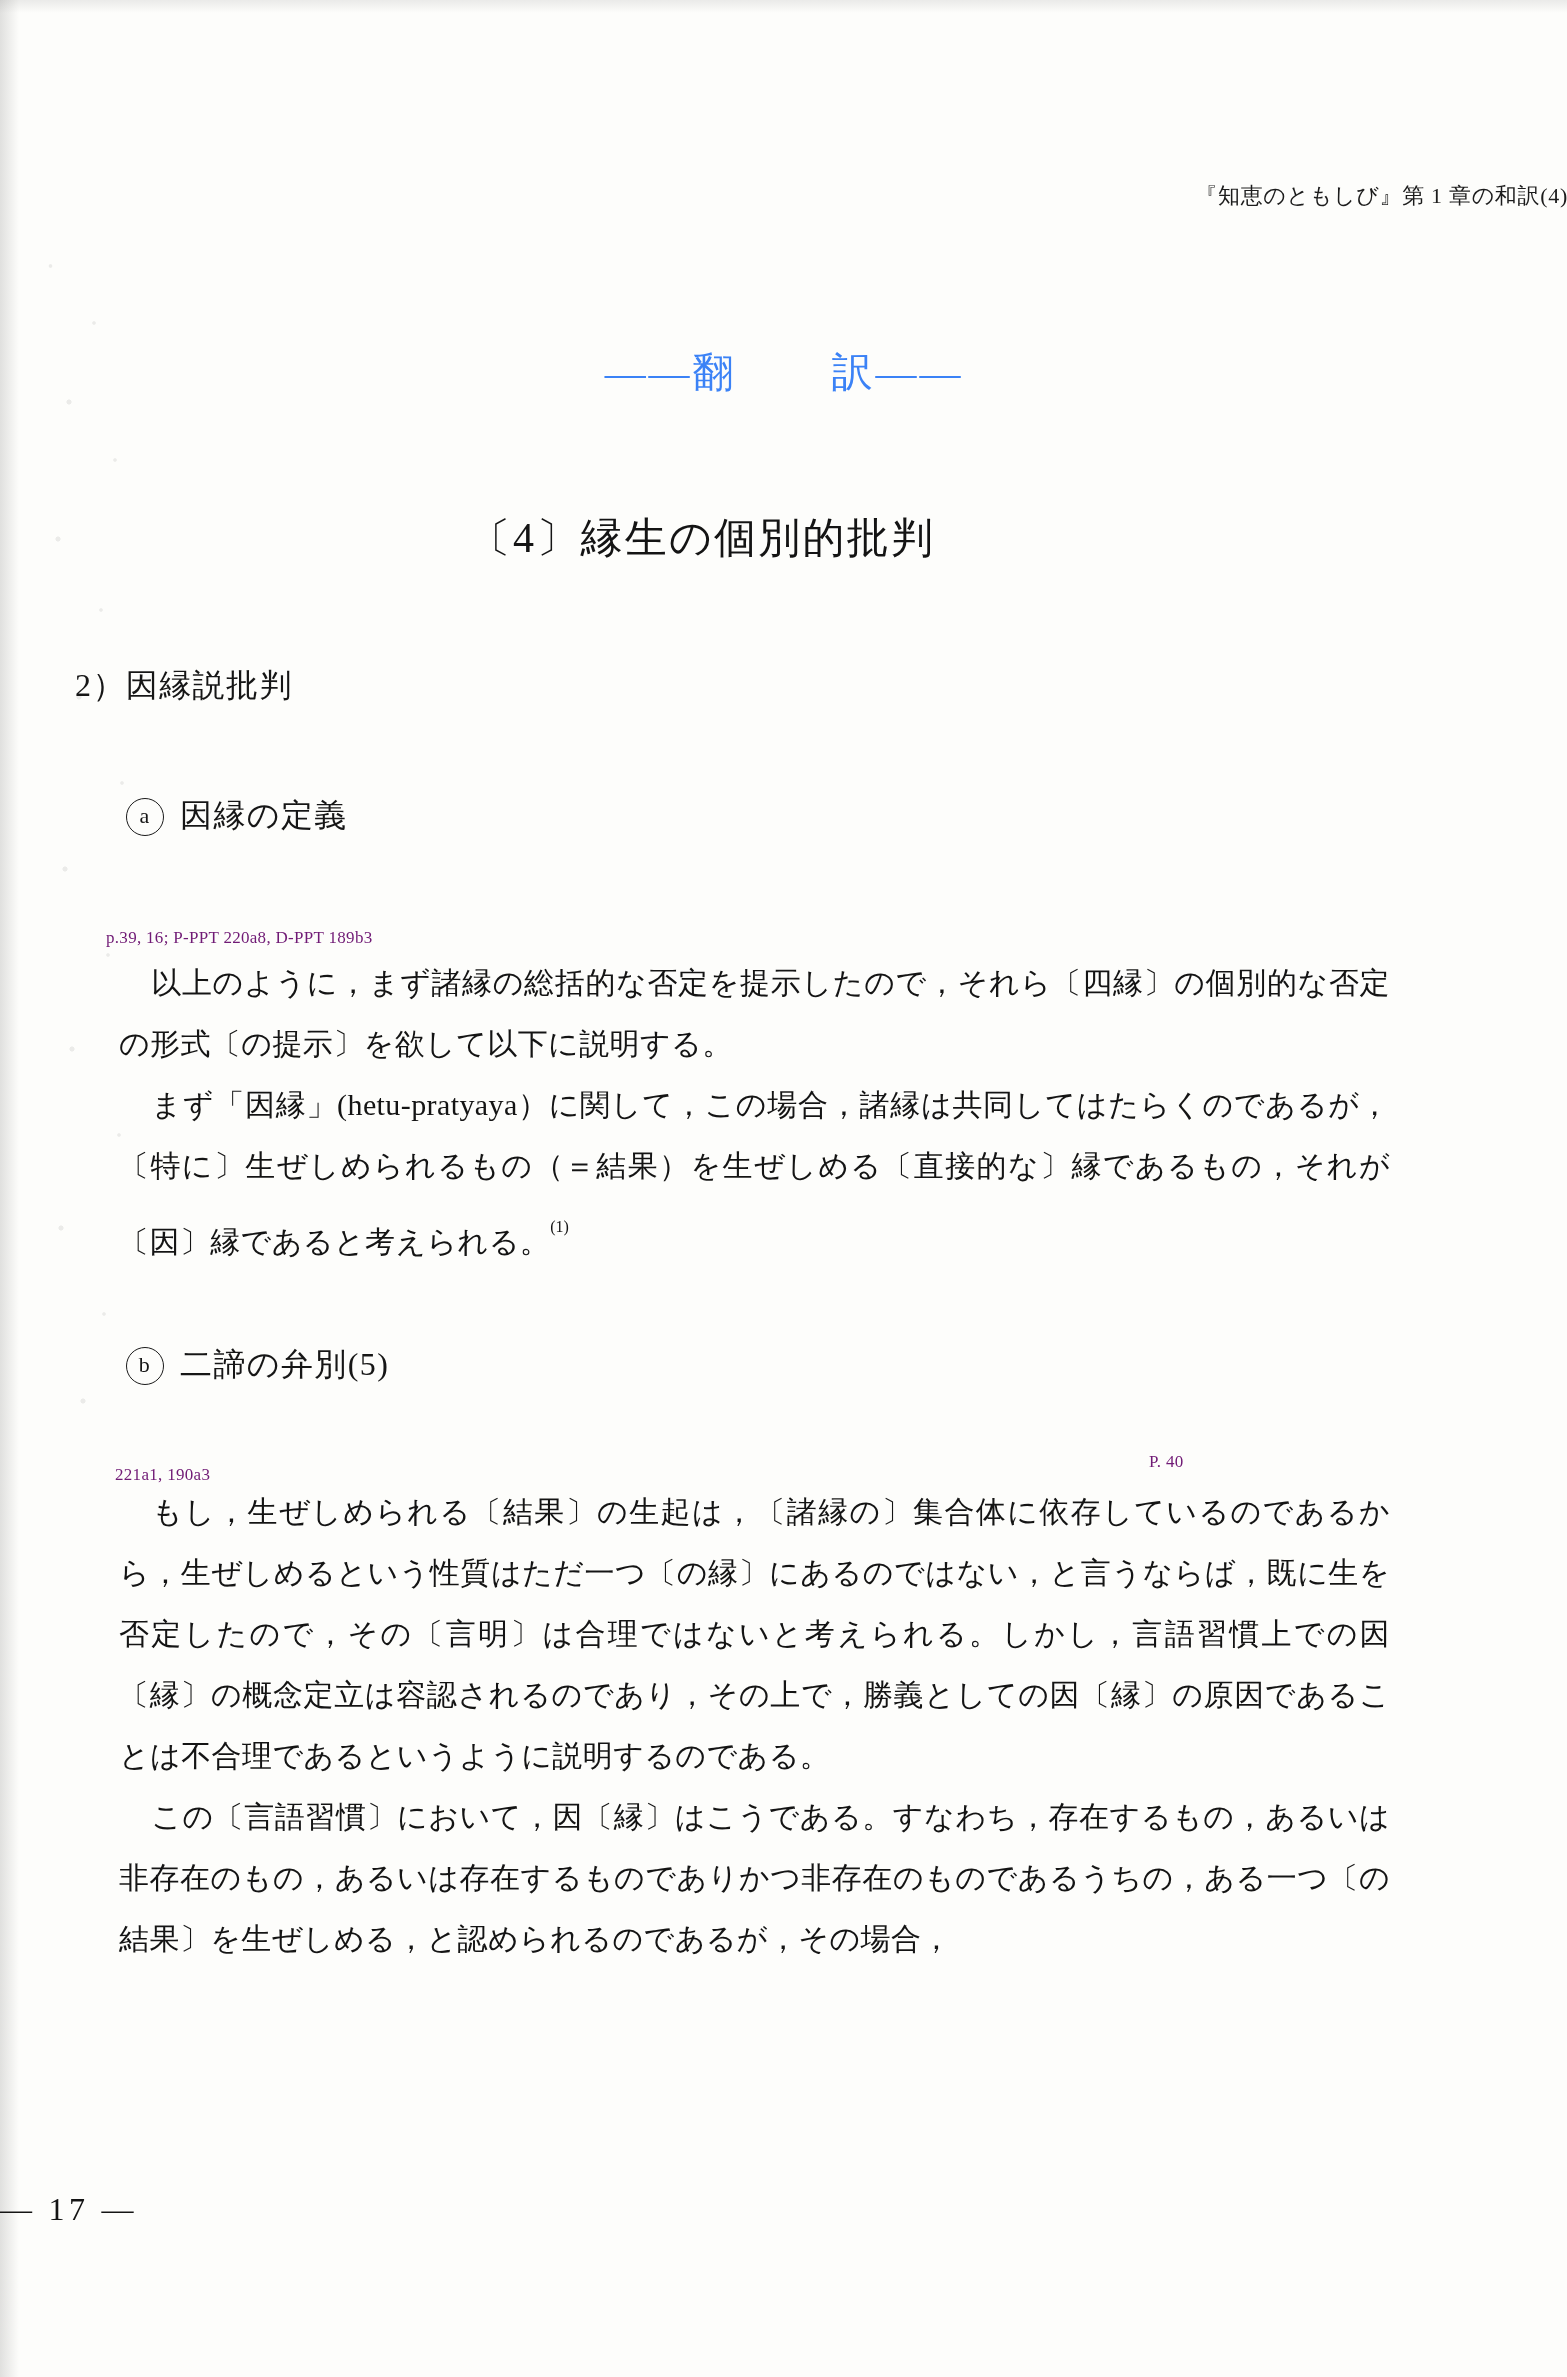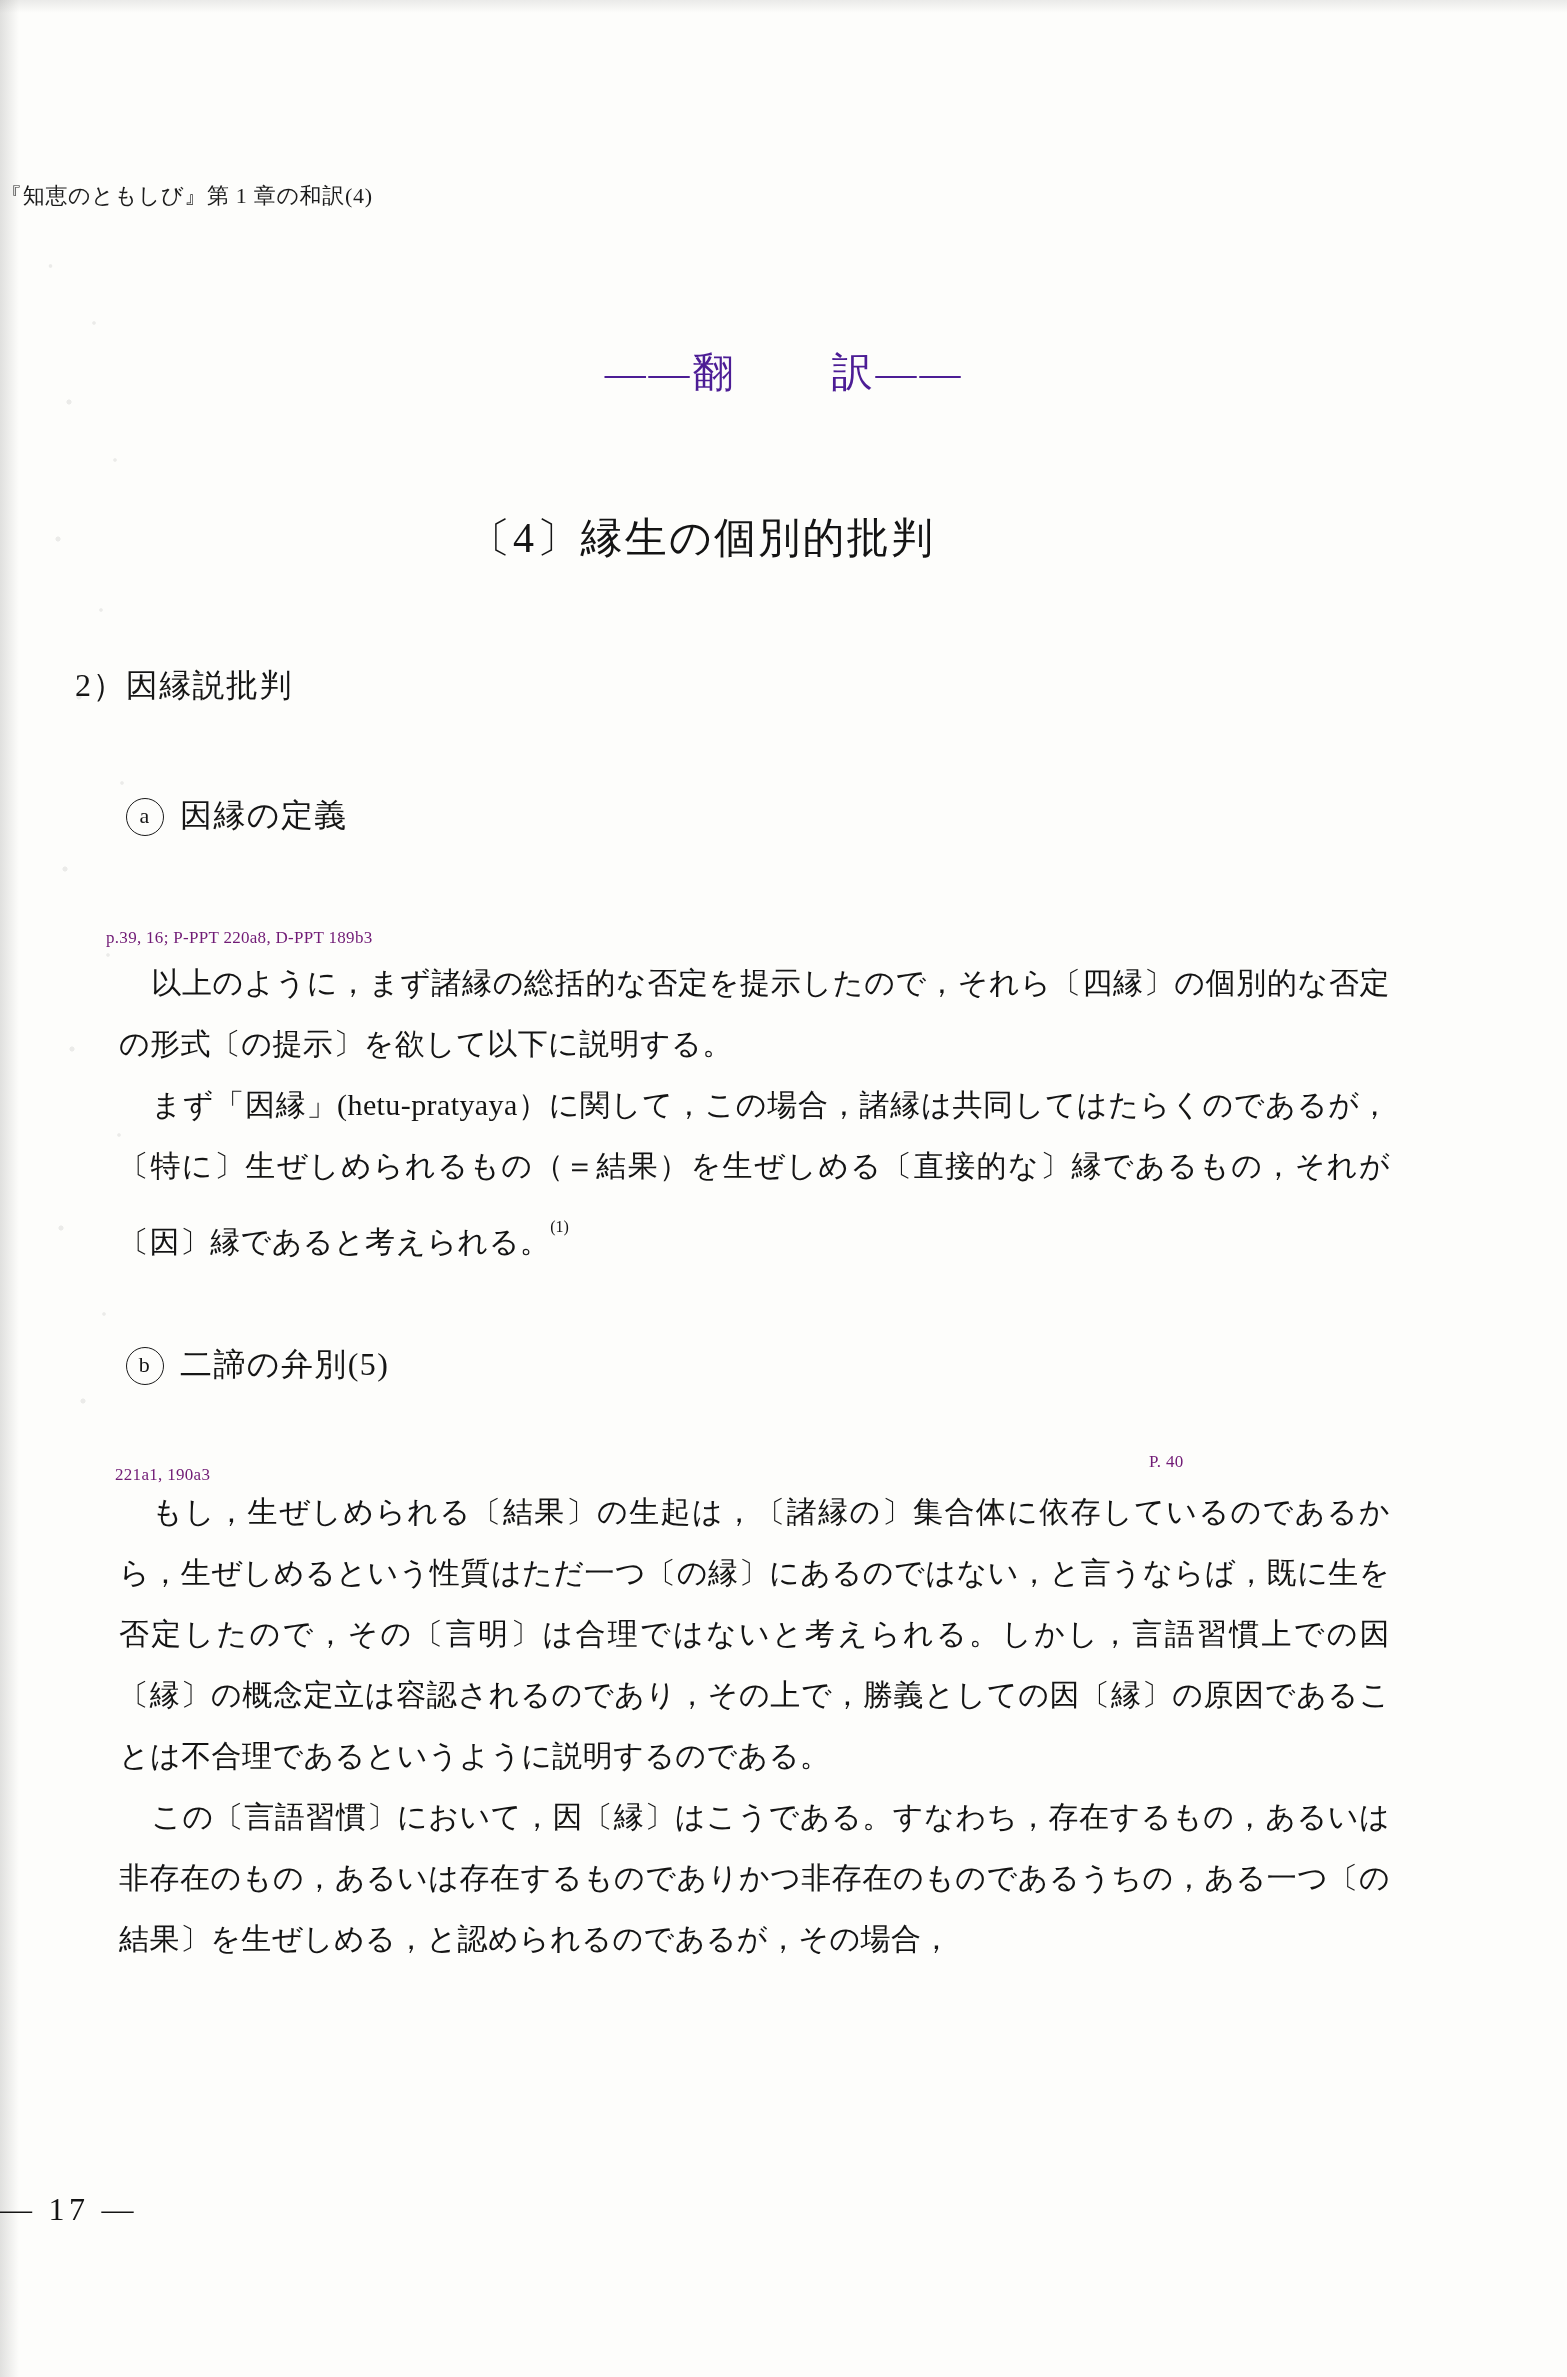--- a/index.html
+++ b/index.html
@@ -70,35 +70,35 @@
     top: 0;
     width: 1568px;
     height: 2377px;
   }
 
   .running-head {
     position: absolute;
     left: 0;
     top: 181px;
     width: 1568px;
-    text-align: left;
+    text-align: right;
     font-size: 22px;
     letter-spacing: 0.7px;
     color: #1c1c1c;
   }
 
   .section-rule {
     position: absolute;
     left: 0;
     top: 345px;
     width: 1568px;
     text-align: center;
     font-size: 41px;
     letter-spacing: 2.9px;
-    color: #4c1d95;
+    color: #3b82f6;
     font-family: Liberation Serif, serif;
   }
   .section-rule .gap {
     display: inline-block;
     width: 69px;
   }
 
   .chapter-title {
     position: absolute;
     left: 0;

